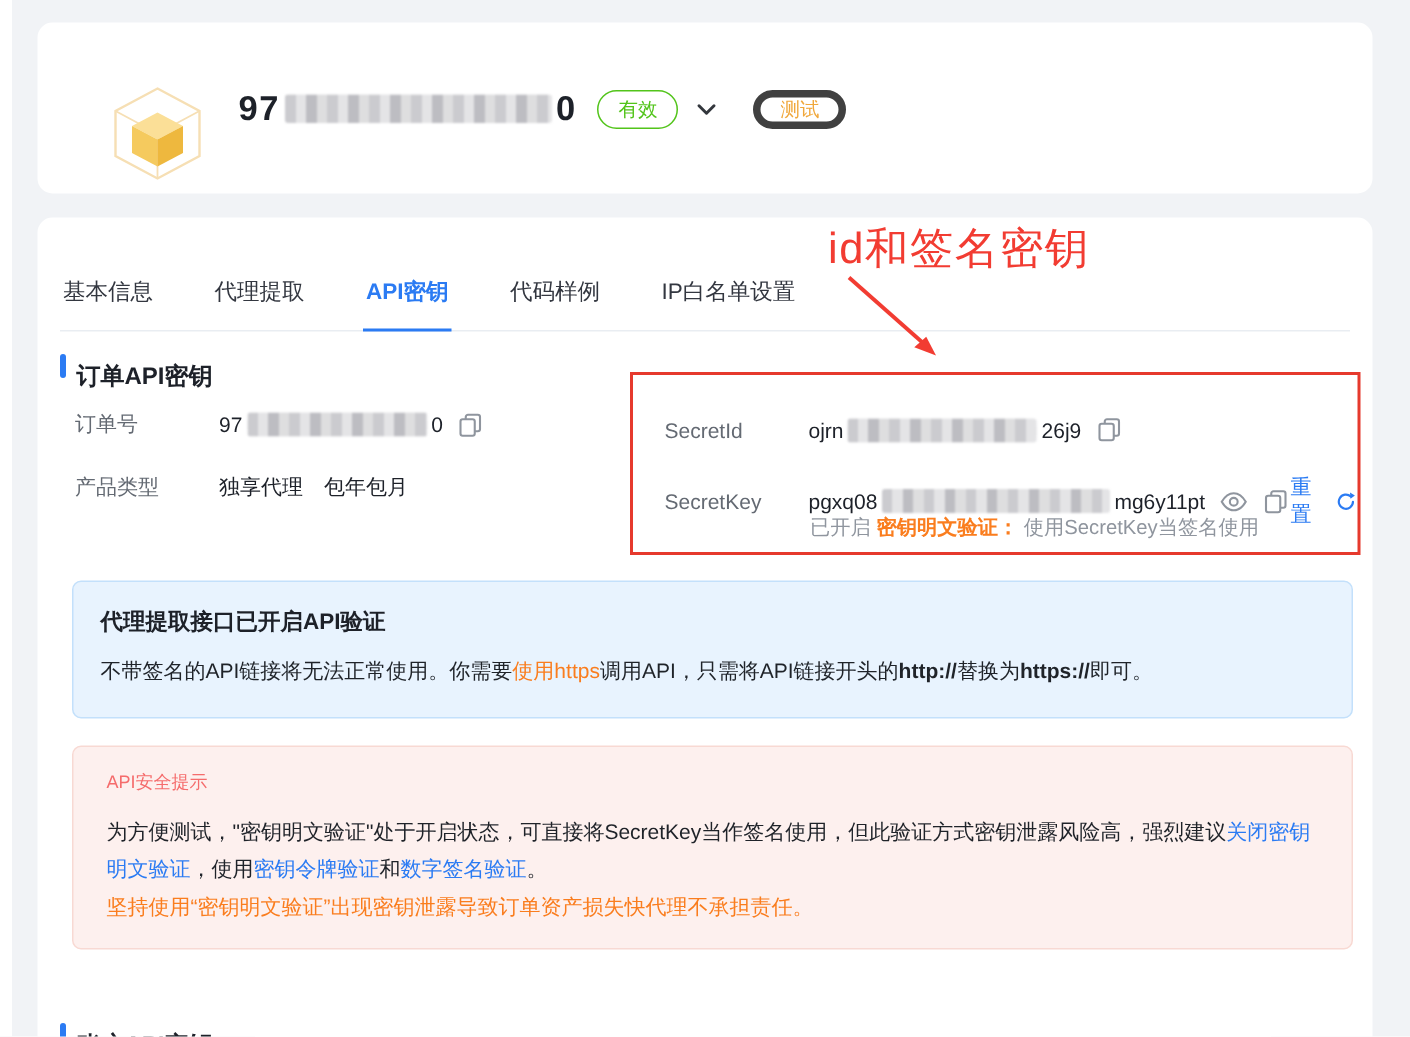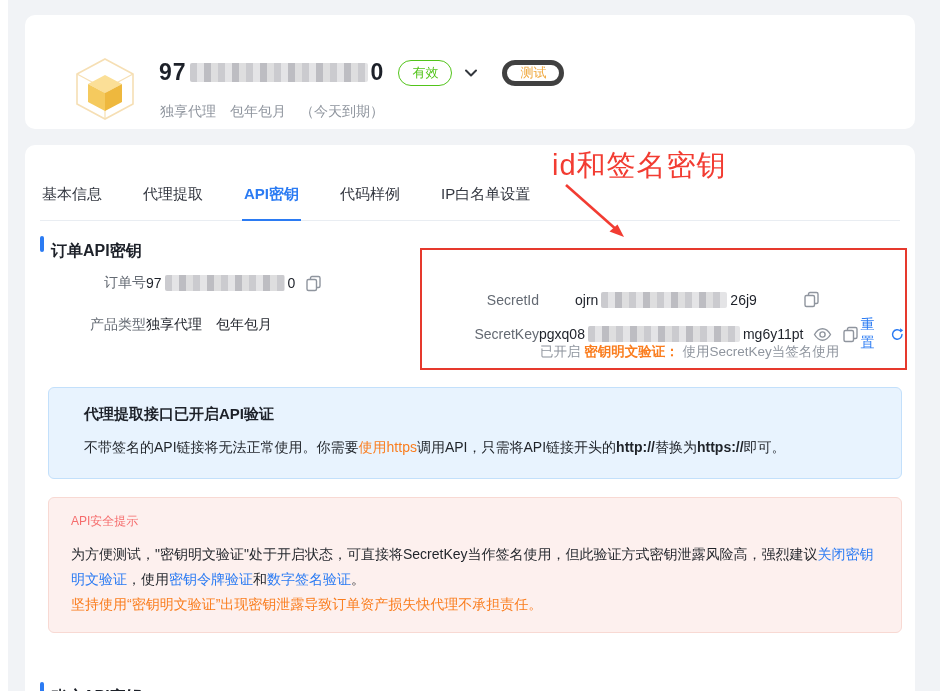--- a/index.html
+++ b/index.html
@@ -53,44 +53,44 @@
   .tab { font-size:15px; color:#333740; padding:0 2px 16px 2px; cursor:pointer; position:relative; }
   .tab.active { color:#2b7bf3; font-weight:700; }
   .tab.active::after { content:""; position:absolute; left:0; right:0; bottom:-1px; height:2px; background:#2b7bf3; }
 
   .section-title { position:absolute; left:15px; top:80px; display:flex; align-items:center; }
   .section-title.bottom { top:526px;text-align:center; }
   .blue-bar { width:4px; height:16px; border-radius:2px; background:#2b7bf3; margin-right:7px; }
   .section-title-text { font-size:16px; font-weight:700; color:#1d2129;margin-top:16px; }
 
   .field-row { position:absolute; display:flex; align-items:center; font-size:14px; }
-  .field-label { width:96px; color:#646a73; flex:none;text-align:right; }
+  .field-label { width:96px; color:#646a73; flex:none; }
   .field-value { color:#1d2129; display:flex; align-items:center; }
   .row-order   { left:25px; top:129px; }
   .row-product { left:25px; top:171px; }
 
   .icon-btn { display:inline-flex; align-items:center; cursor:pointer; margin-left:10px; }
 
   
   .red-box {
     position:absolute; left:395px; top:103px; width:487px; height:122px;
     border:2px solid #e6392d; background:transparent;
   }
   .red-row { position:absolute; display:flex; align-items:center; font-size:14px; }
-  .row-sid  { left:21px; top:41px;gap:36px; }
+  .row-sid  { left:21px; top:28px; }
   .row-skey { left:21px; top:66px; }
   .red-note { position:absolute; left:118px; top:93px; font-size:13.5px; color:#8f959e; white-space:nowrap; }
   .note-orange { color:#fa7d1e; font-weight:700; }
   .reset-link { display:inline-flex; align-items:center; color:#2b7bf3; font-size:14px; margin-left:1px; cursor:pointer; }
   .reset-link svg { margin-left:3px; }
 
   
   .info-box {
     position:absolute; left:23px; top:242px; width:854px; height:92px;
-    background:#e8f3fe; border:1px solid #c3e0fb; border-radius:6px; padding:17px 35px;
+    background:#e8f3fe; border:1px solid #c3e0fb; border-radius:6px; padding:17px 18px;
   }
   .info-title { font-size:15px; font-weight:700; color:#1d2129; }
   .info-body { margin-top:13px; font-size:14px; color:#1f2329; line-height:20px; }
   .link-orange { color:#fa7d1e; cursor:pointer; }
   .bold-seg { font-weight:700; }
 
   .warn-box {
     position:absolute; left:23px; top:352px; width:854px; height:136px;
     background:#fdf0ee; border:1px solid #f8d9d3; border-radius:6px; padding:15px 22px;
   }
@@ -128,21 +128,20 @@
         <span>0</span>
       </span>
     <span class="badge badge-green">有效</span>
     <span class="chevron">
       <svg width="18" height="18" viewBox="0 0 18 18">
           <polyline points="4,6.5 9,11.5 14,6.5" fill="none" stroke="#33373d" stroke-width="2" stroke-linecap="round" stroke-linejoin="round"></polyline>
         </svg>
     </span>
     <span class="badge badge-amber">测试</span>
   </div>
-  <div class="head-subtitle">独享代理　包年包月　（今天到期）</div>
 </div>
 
 <div class="main-card">
 
   <div class="tabs">
     <div class="tab">基本信息</div>
     <div class="tab">代理提取</div>
     <div class="tab active">API密钥</div>
     <div class="tab">代码样例</div>
     <div class="tab">IP白名单设置</div>

